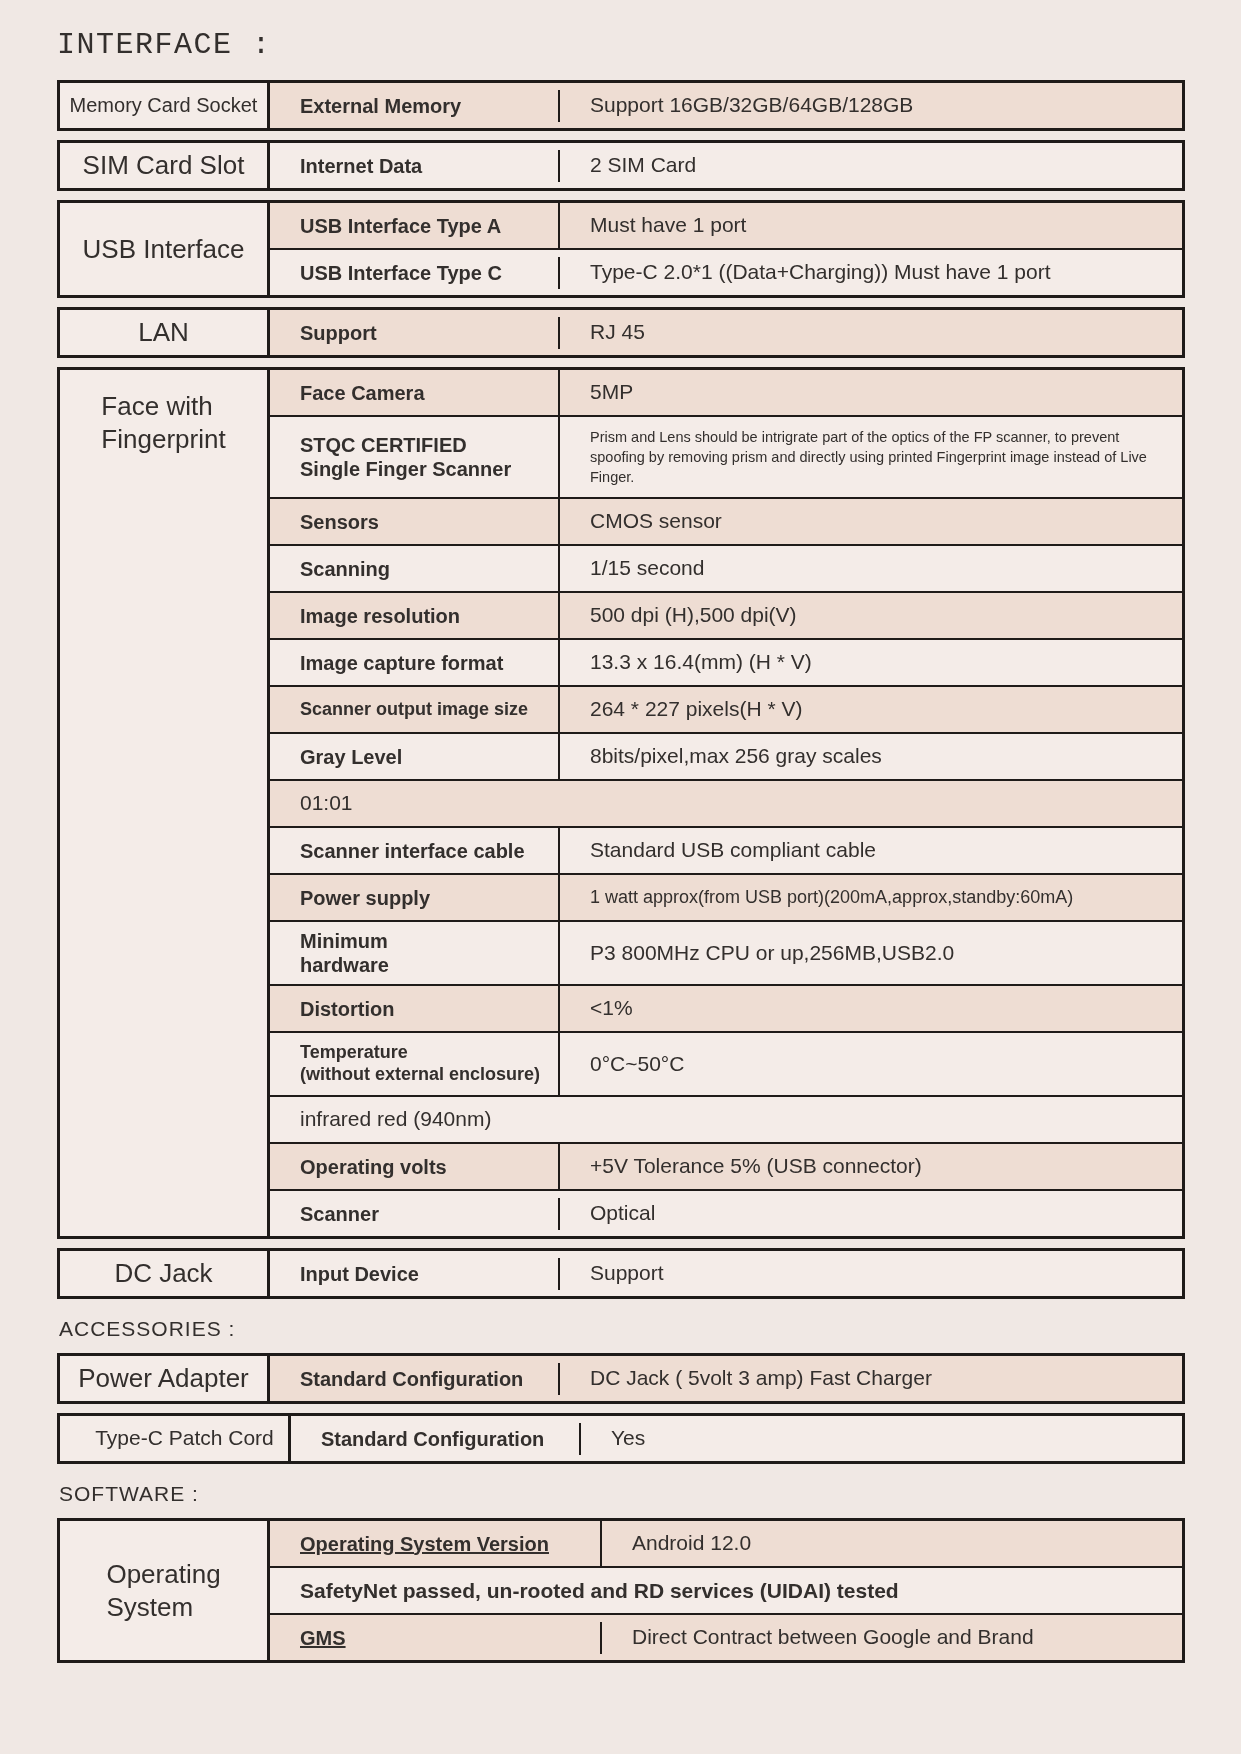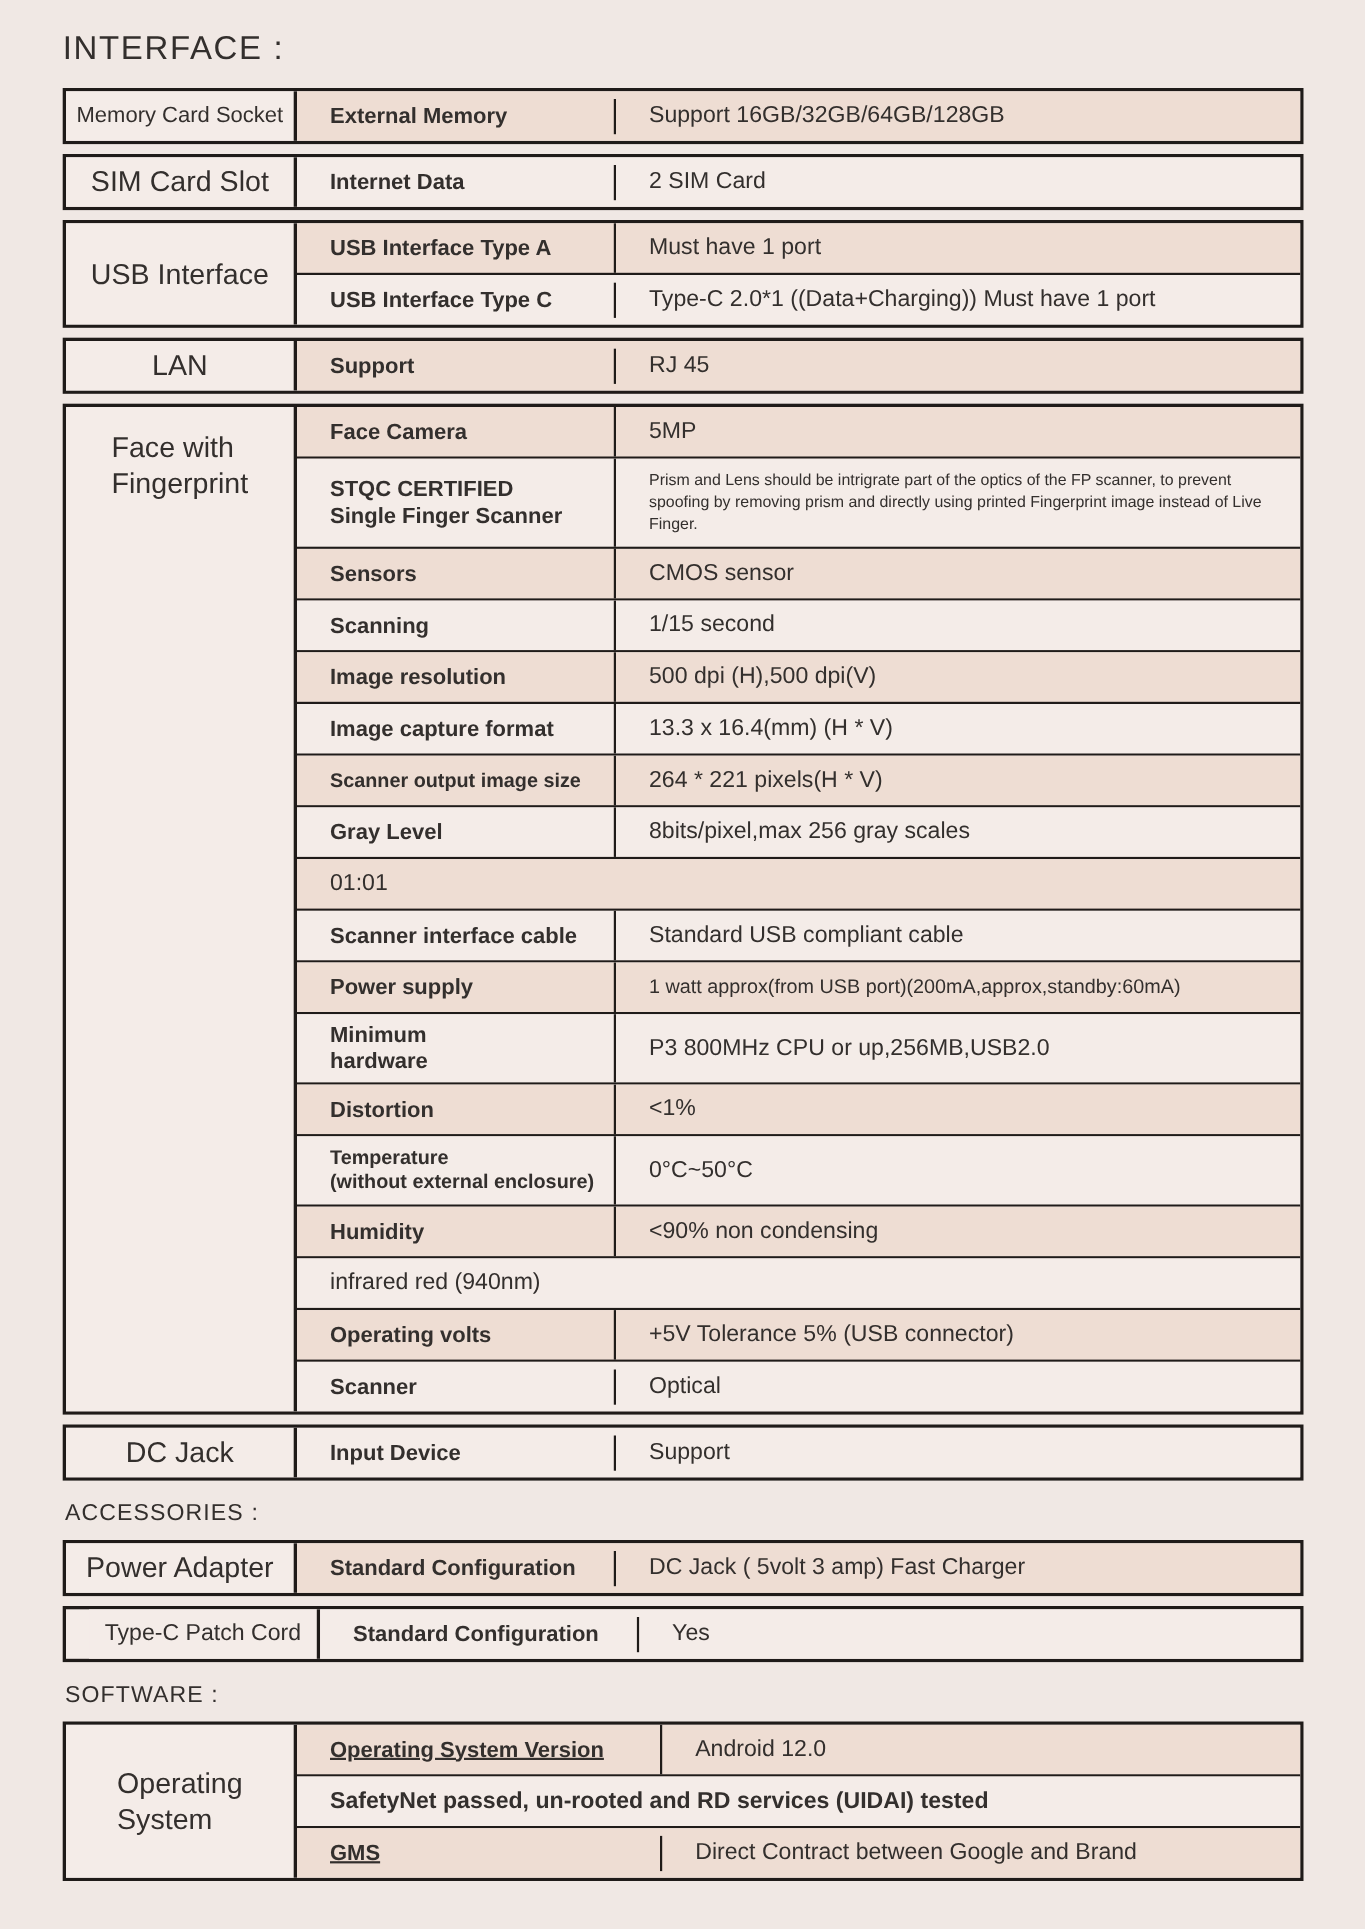--- a/index.html
+++ b/index.html
@@ -6,21 +6,21 @@
     --page-bg:#f0e8e4; --cell-light:#f4ece8; --cell-peach:#eeddd3;
     --border:#1f1b19; --text:#332f2d;
   }
   html,body{margin:0;padding:0;}
   body{
     width:1241px;height:1754px;background:var(--page-bg);color:var(--text);
     font-family:"Liberation Sans","DejaVu Sans",sans-serif;overflow:hidden;
     -webkit-font-smoothing:antialiased;
   }
   .content{padding:20px 56px 0 57px;box-sizing:border-box;}
-  .h-main{font-size:30px;font-weight:400;letter-spacing:1.5px;margin:8px 0 18px 0;}
+  .h-main{font-size:30px;font-weight:400;letter-spacing:1.5px;margin:8px 0 18px 0;font-family:Liberation Mono, monospace;}
   .h-sub{font-size:21px;font-weight:400;letter-spacing:1px;margin:18px 0 12px 2px;}
   .block{display:flex;border:3px solid var(--border);margin-bottom:9px;background:var(--cell-light);}
   .cat{
     flex:0 0 210px;width:210px;border-right:3px solid var(--border);
     display:flex;align-items:center;justify-content:center;
     font-size:26px;line-height:1.25;white-space:pre-line;background:var(--cell-light);
     padding:4px 6px;box-sizing:border-box;
   }
   .cat-top{align-items:flex-start;padding-top:20px;}
   .cat-sm{font-size:20px;}
@@ -126,21 +126,21 @@
       <div class="row peach">
         <div class="label">Image resolution</div>
         <div class="value">500 dpi (H),500 dpi(V)</div>
       </div>
       <div class="row light">
         <div class="label">Image capture format</div>
         <div class="value">13.3 x 16.4(mm) (H * V)</div>
       </div>
       <div class="row peach">
         <div class="label label-sm">Scanner output image size</div>
-        <div class="value">264 * 221 pixels(H * V)</div>
+        <div class="value">264 * 227 pixels(H * V)</div>
       </div>
       <div class="row light">
         <div class="label">Gray Level</div>
         <div class="value">8bits/pixel,max 256 gray scales</div>
       </div>
       <div class="row peach">
         <div class="value">01:01</div>
       </div>
       <div class="row light">
         <div class="label">Scanner interface cable</div>
@@ -157,24 +157,20 @@
       </div>
       <div class="row peach">
         <div class="label">Distortion</div>
         <div class="value">&lt;1%</div>
       </div>
       <div class="row light row-med">
         <div class="label label-sm">Temperature
 (without external enclosure)</div>
         <div class="value">0°C~50°C</div>
       </div>
-      <div class="row peach">
-        <div class="label">Humidity</div>
-        <div class="value">&lt;90% non condensing</div>
-      </div>
       <div class="row light">
         <div class="value">infrared red (940nm)</div>
       </div>
       <div class="row peach">
         <div class="label">Operating volts</div>
         <div class="value">+5V Tolerance 5% (USB connector)</div>
       </div>
       <div class="row light">
         <div class="label">Scanner</div>
         <div class="value">Optical</div>

